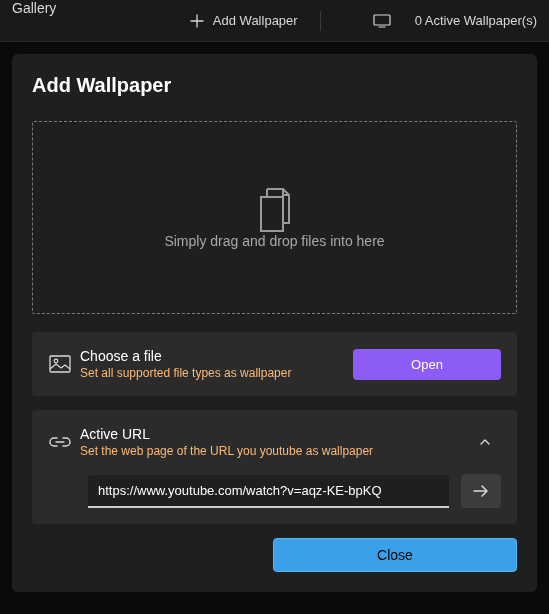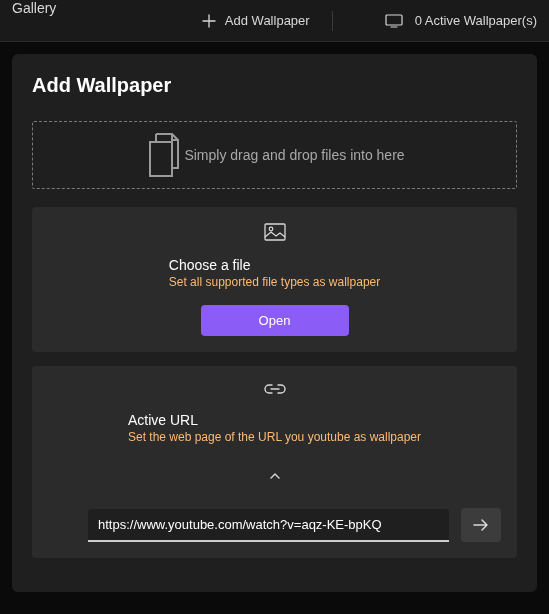--- a/index.html
+++ b/index.html
@@ -42,21 +42,21 @@
       padding: 4px 6px;
     }
     .header-divider {
       width: 1px;
       height: 20px;
       background: #3a3a3a;
     }
     .header-info {
       display: flex;
       align-items: center;
-      gap: 12px;
+      gap: 24px;
       font-size: 13px;
       color: #d8d8d8;
       padding-left: 36px;
     }
     .dialog {
       margin: 12px;
       background: #1f1f1f;
       border-radius: 6px;
       padding: 20px;
       height: 538px;
@@ -67,39 +67,39 @@
       font-size: 20px;
       font-weight: 600;
       color: #ffffff;
       margin-bottom: 24px;
     }
     .dropzone {
       border: 1.5px dashed #7a7a7a;
       border-radius: 2px;
       height: 194px;
       display: flex;
+      flex-direction: column;
       align-items: center;
       justify-content: center;
       margin-bottom: 18px;
     }
     .dropzone-text {
       font-size: 14px;
       color: #a8a8a8;
     }
     .section {
       background: #2b2b2b;
       border-radius: 4px;
       padding: 16px;
       margin-bottom: 14px;
     }
     .section-row {
       display: flex;
       align-items: center;
-      gap: 16px;
-      flex-direction: column;
+      gap: 8px;
     }
     .section-icon {
       width: 24px;
       display: flex;
       align-items: center;
       justify-content: center;
       flex-shrink: 0;
     }
     .section-text {
       flex: 1;
@@ -259,13 +259,16 @@
       <button class="go-btn">
         <span>
           <svg width="18" height="14" viewBox="0 0 18 14">
               <path d="M2 7 L15 7 M10 2 L15 7 L10 12" stroke="#d8d8d8" stroke-width="1.5" fill="none" stroke-linecap="round" stroke-linejoin="round"></path>
             </svg>
         </span>
       </button>
     </div>
   </div>
 
+  <div class="footer">
+    <button class="close-btn">Close</button>
+  </div>
 </div>
 
 </body></html>

